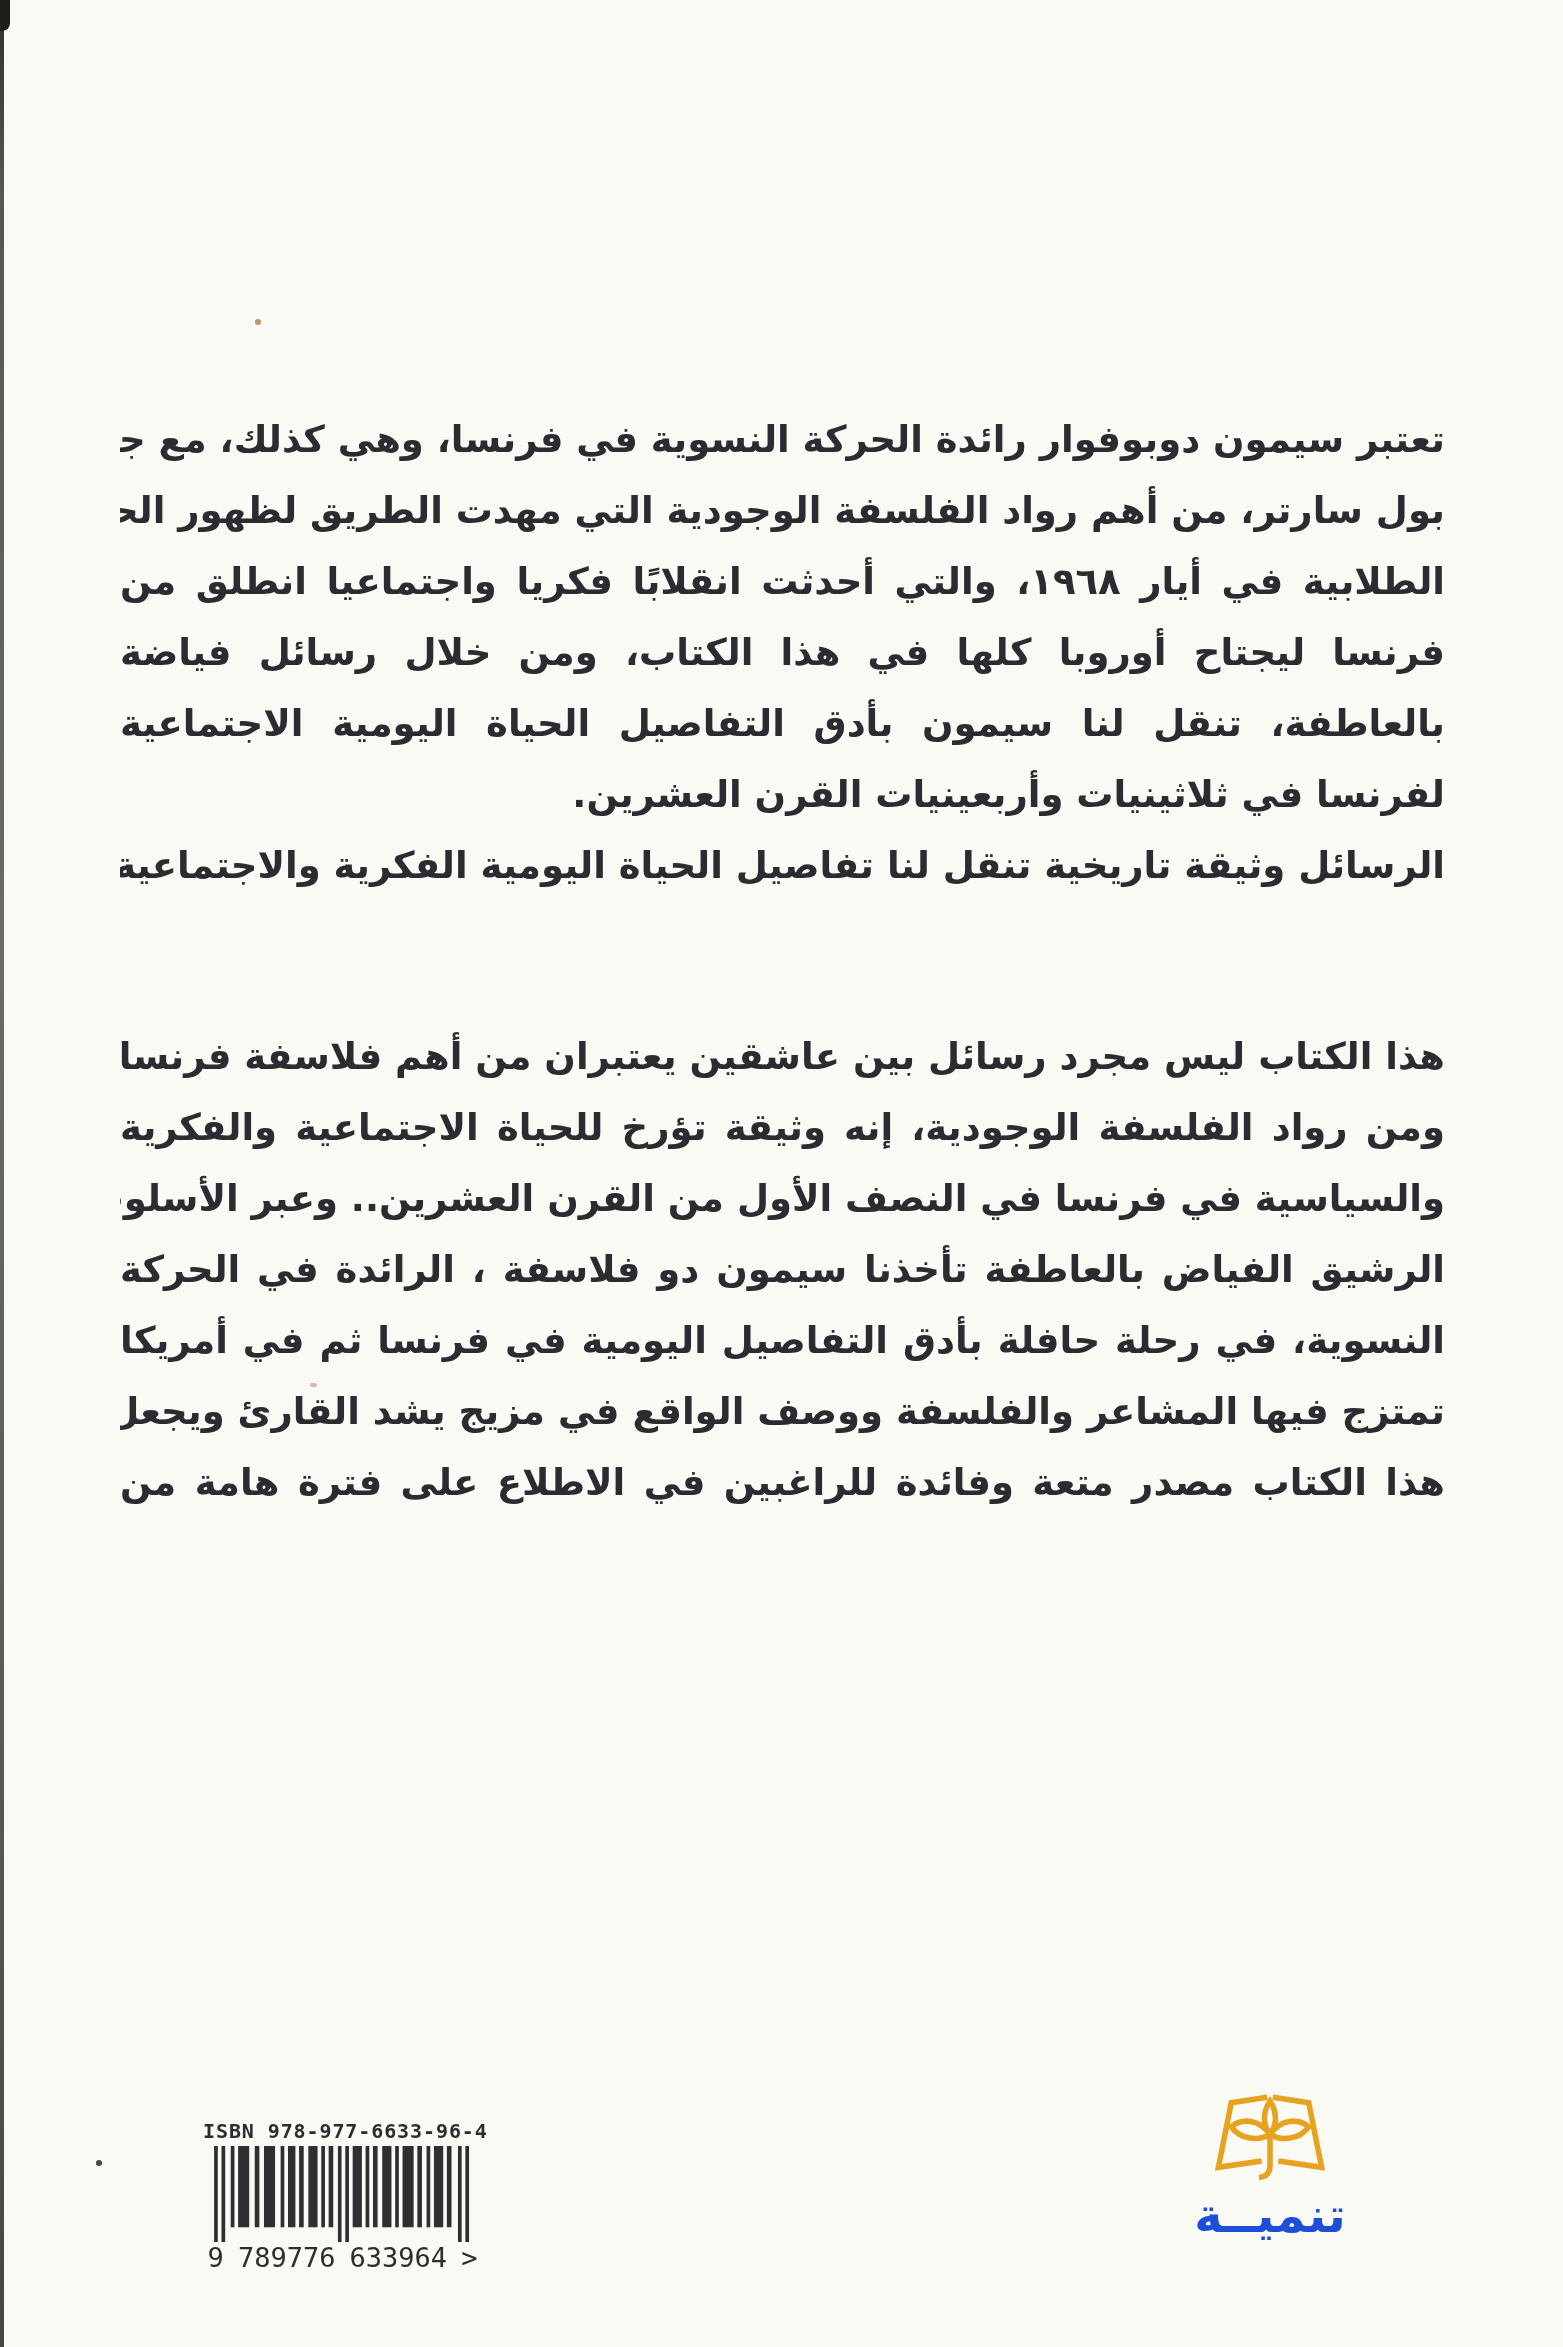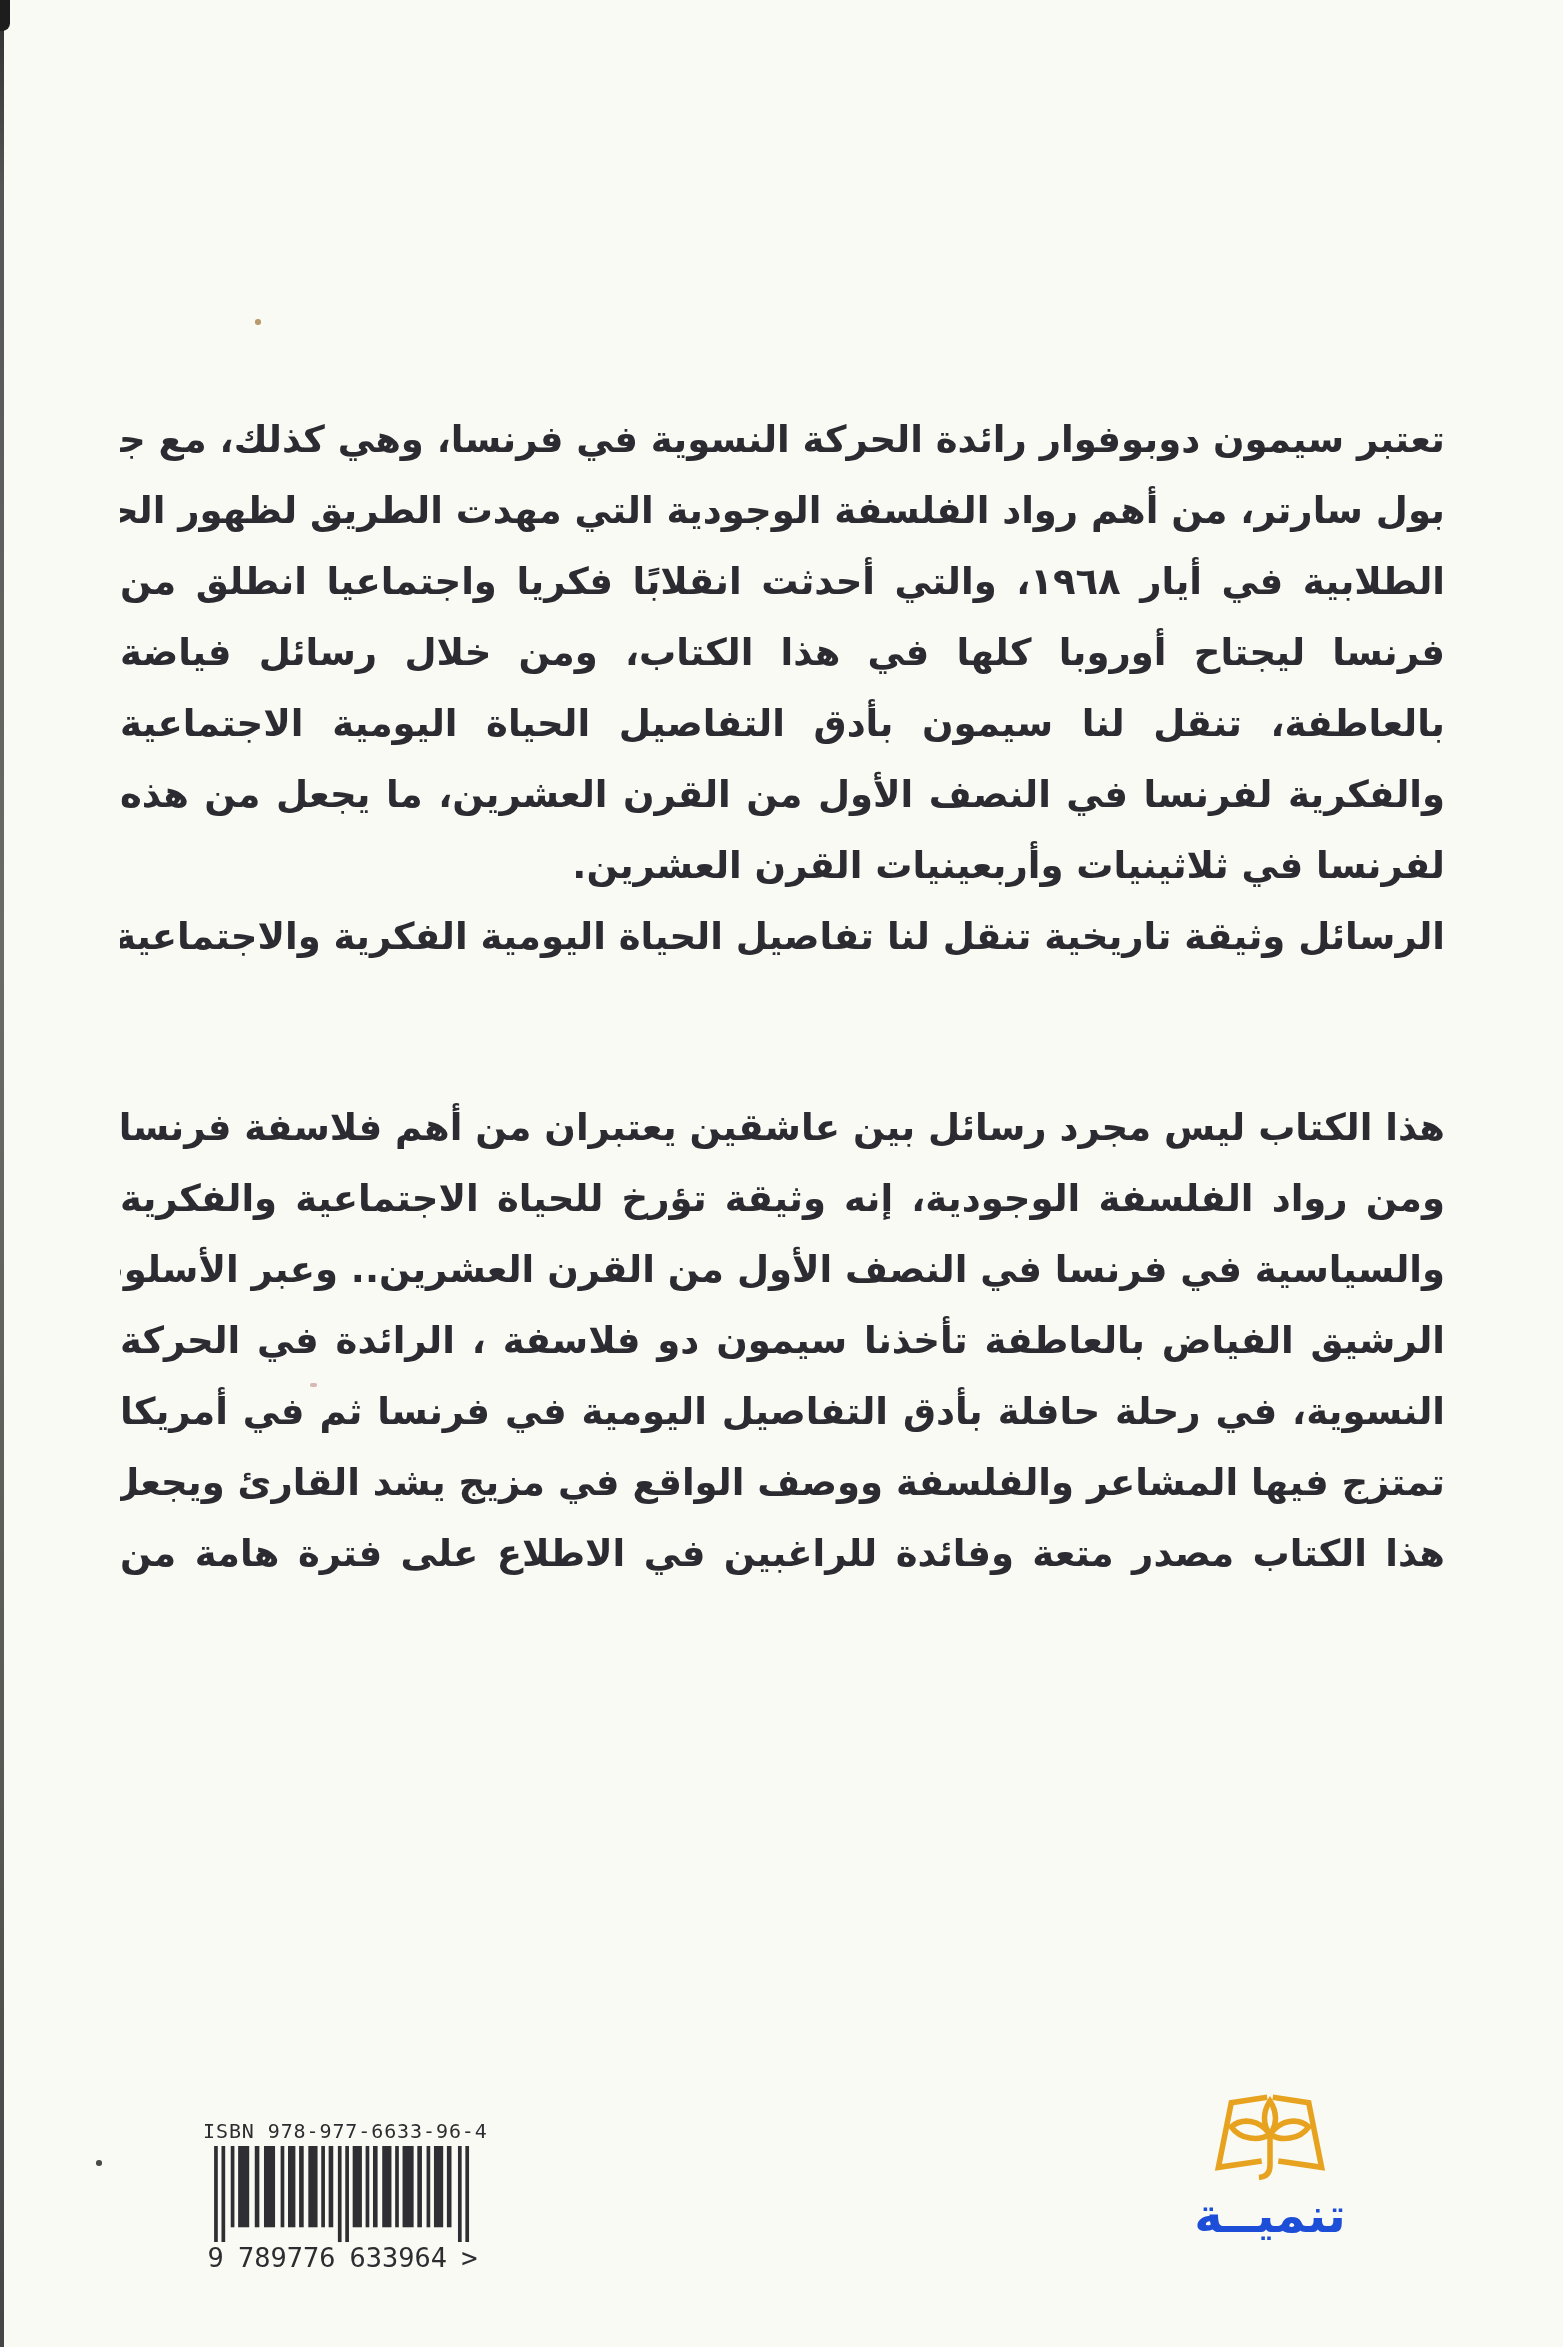--- a/index.html
+++ b/index.html
@@ -62,20 +62,21 @@
   .isbn-block{
     position:absolute;left:203px;top:2119px;width:279px;
     color:#2d2d31;
   }
   .isbn-label{
     font-family:"DejaVu Sans Mono","Liberation Mono",monospace;
     font-size:20px;letter-spacing:0.9px;
     text-align:center;
     white-space:nowrap;
     margin-bottom:2.8px;
+    font-weight:bold;
   }
   .barcode-svg{display:block;}
   .barcode-digits{
     display:flex;justify-content:space-between;align-items:baseline;
     font-family:"DejaVu Sans Mono","Liberation Mono",monospace;
     font-size:27px;font-weight:normal;
     margin-top:-13px;
     padding:0 1.8px;
     background:transparent;
   }
@@ -108,21 +109,20 @@
   <div class="speck speck-2"></div>
   <div class="speck speck-3"></div>
 
   <main class="text-block">
     <p class="para">
       <span class="line">تعتبر سيمون دوبوفوار رائدة الحركة النسوية في فرنسا، وهي كذلك، مع جان</span>
       <span class="line">بول سارتر، من أهم رواد الفلسفة الوجودية التي مهدت الطريق لظهور الحركة</span>
       <span class="line">الطلابية في أيار ١٩٦٨، والتي أحدثت انقلابًا فكريا واجتماعيا انطلق من</span>
       <span class="line">فرنسا ليجتاح أوروبا كلها في هذا الكتاب، ومن خلال رسائل فياضة</span>
       <span class="line">بالعاطفة، تنقل لنا سيمون بأدق التفاصيل الحياة اليومية الاجتماعية</span>
-      <span class="line">والفكرية لفرنسا في النصف الأول من القرن العشرين، ما يجعل من هذه</span>
       <span class="line end">لفرنسا في ثلاثينيات وأربعينيات القرن العشرين.</span>
       <span class="line">الرسائل وثيقة تاريخية تنقل لنا تفاصيل الحياة اليومية الفكرية والاجتماعية</span>
     </p>
     <p class="para">
       <span class="line">هذا الكتاب ليس مجرد رسائل بين عاشقين يعتبران من أهم فلاسفة فرنسا</span>
       <span class="line">ومن رواد الفلسفة الوجودية، إنه وثيقة تؤرخ للحياة الاجتماعية والفكرية</span>
       <span class="line">والسياسية في فرنسا في النصف الأول من القرن العشرين.. وعبر الأسلوب</span>
       <span class="line">الرشيق الفياض بالعاطفة تأخذنا سيمون دو فلاسفة ، الرائدة في الحركة</span>
       <span class="line">النسوية، في رحلة حافلة بأدق التفاصيل اليومية في فرنسا ثم في أمريكا</span>
       <span class="line">تمتزج فيها المشاعر والفلسفة ووصف الواقع في مزيج يشد القارئ ويجعل من</span>

